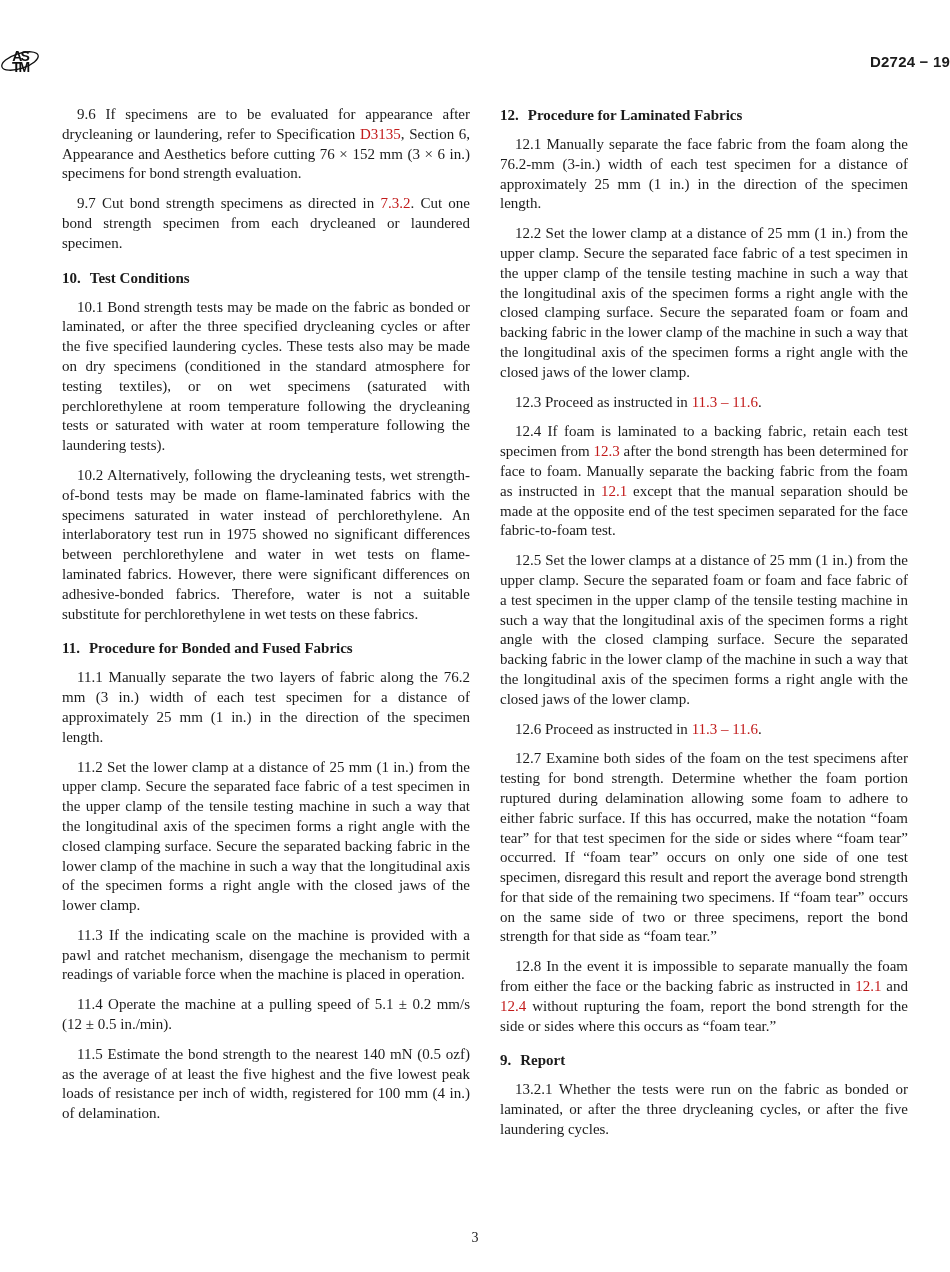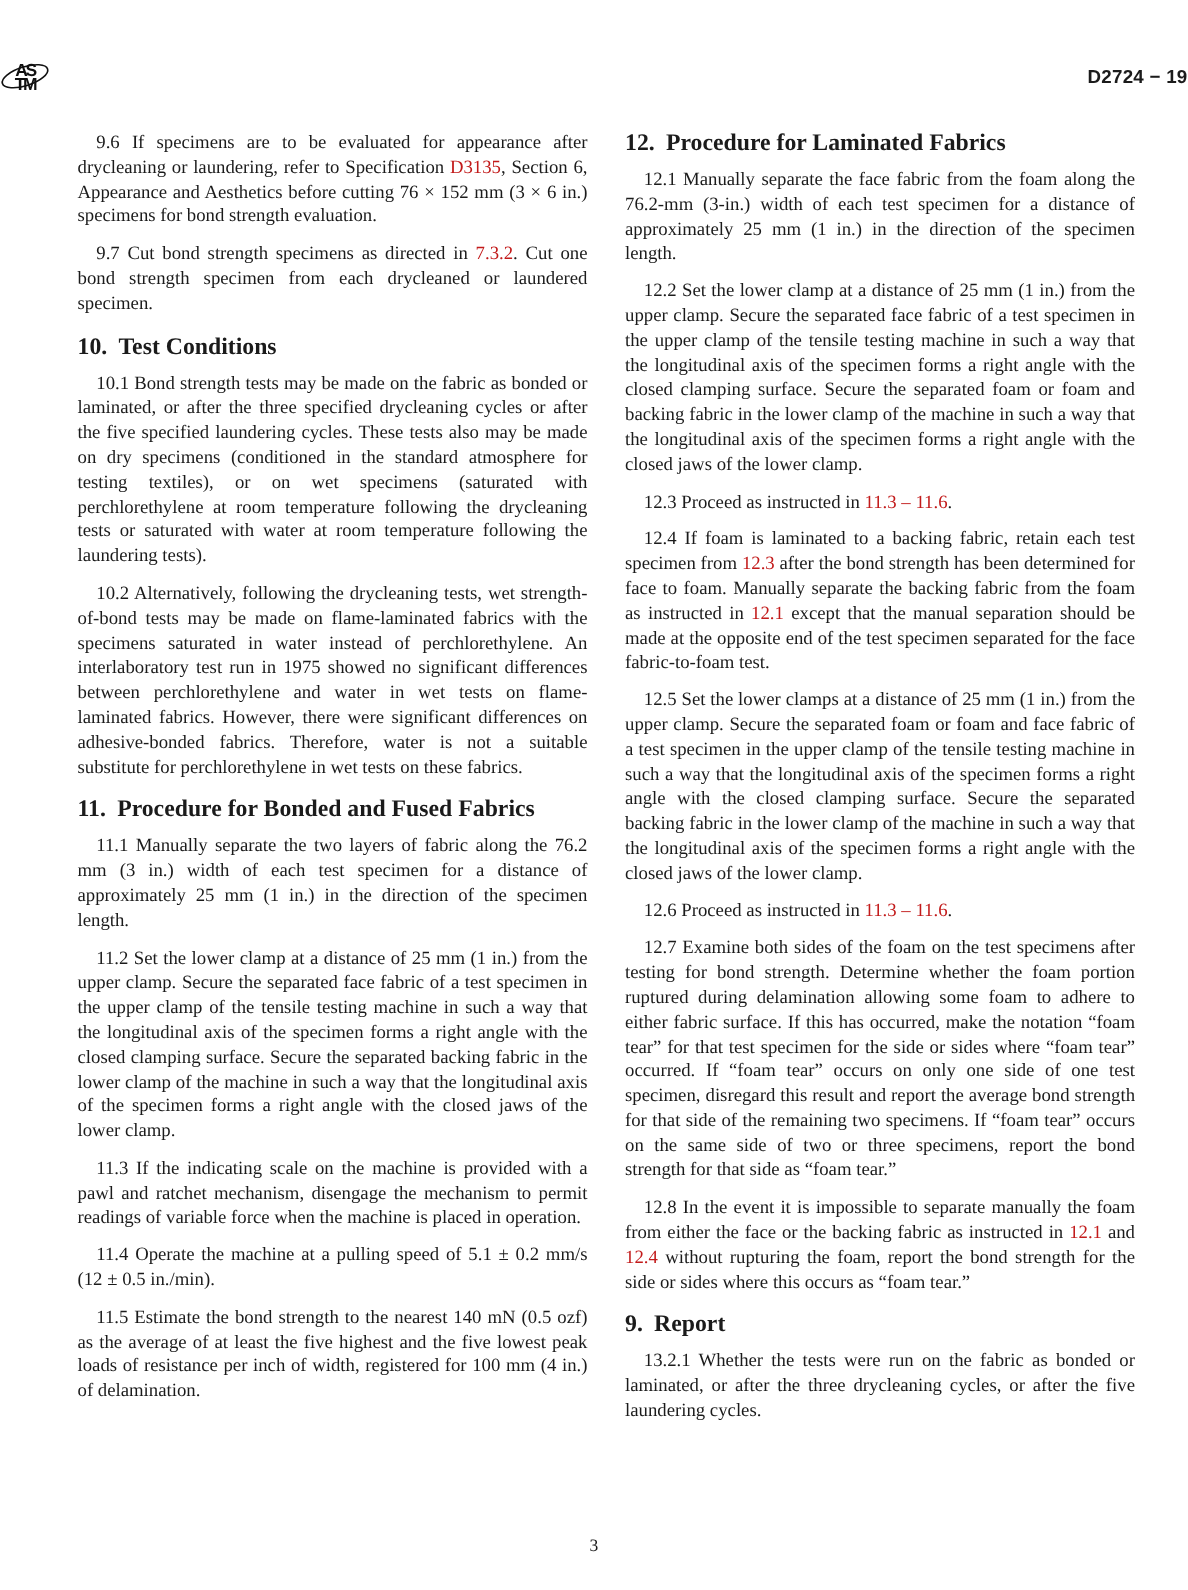--- a/index.html
+++ b/index.html
@@ -35,21 +35,21 @@
     margin:10px 0 0 0;
     text-indent:15px;
     text-align:justify;
     font-size:15px;
     line-height:19.8px;
   }
   .col > :first-child{margin-top:0;}
   .col p.tight{margin-top:0;}
   .col h2{
     margin:14px 0 10px 0;
-    font-size:19px;line-height:20px;font-weight:bold;
+    font-size:15px;line-height:20px;font-weight:bold;
     text-align:left;
   }
   .col h2 .hnum{margin-right:9px;}
   a.ref{
     color:var(--link);
     text-decoration:none;
     cursor:pointer;
   }
   .footer{
     position:absolute;bottom:26px;left:0;right:0;

